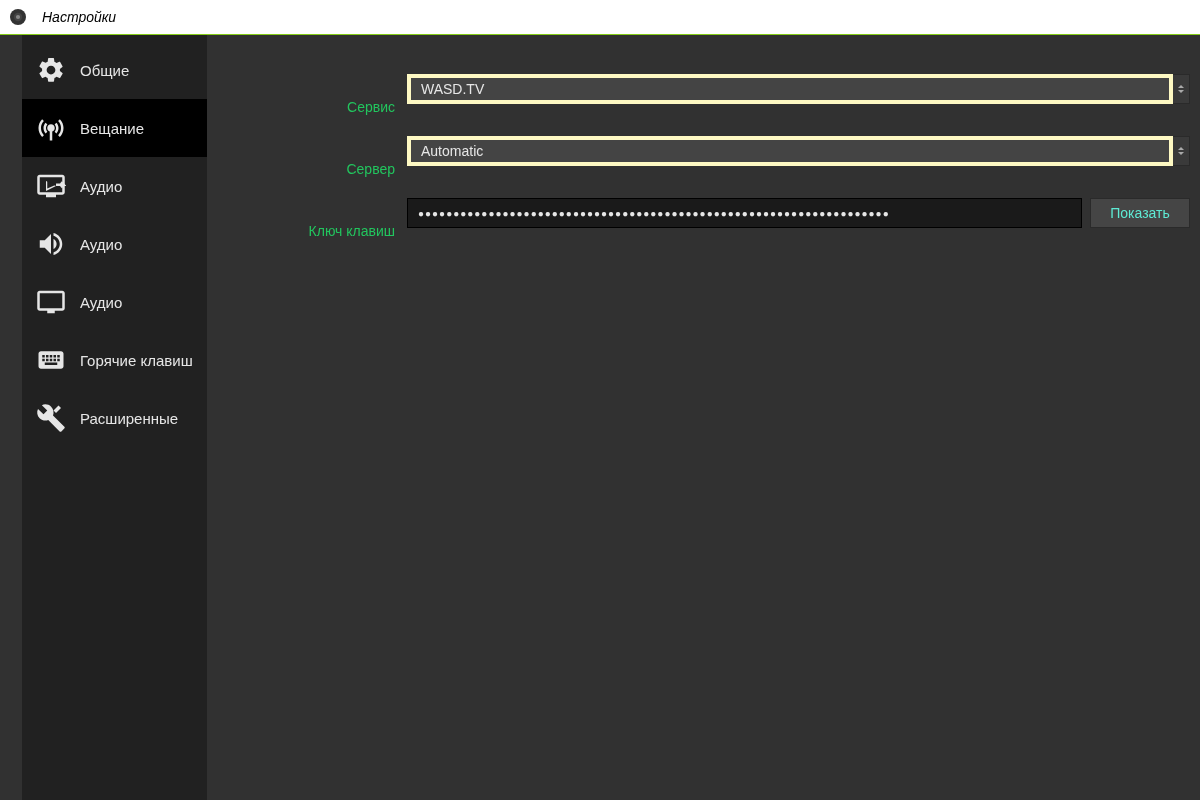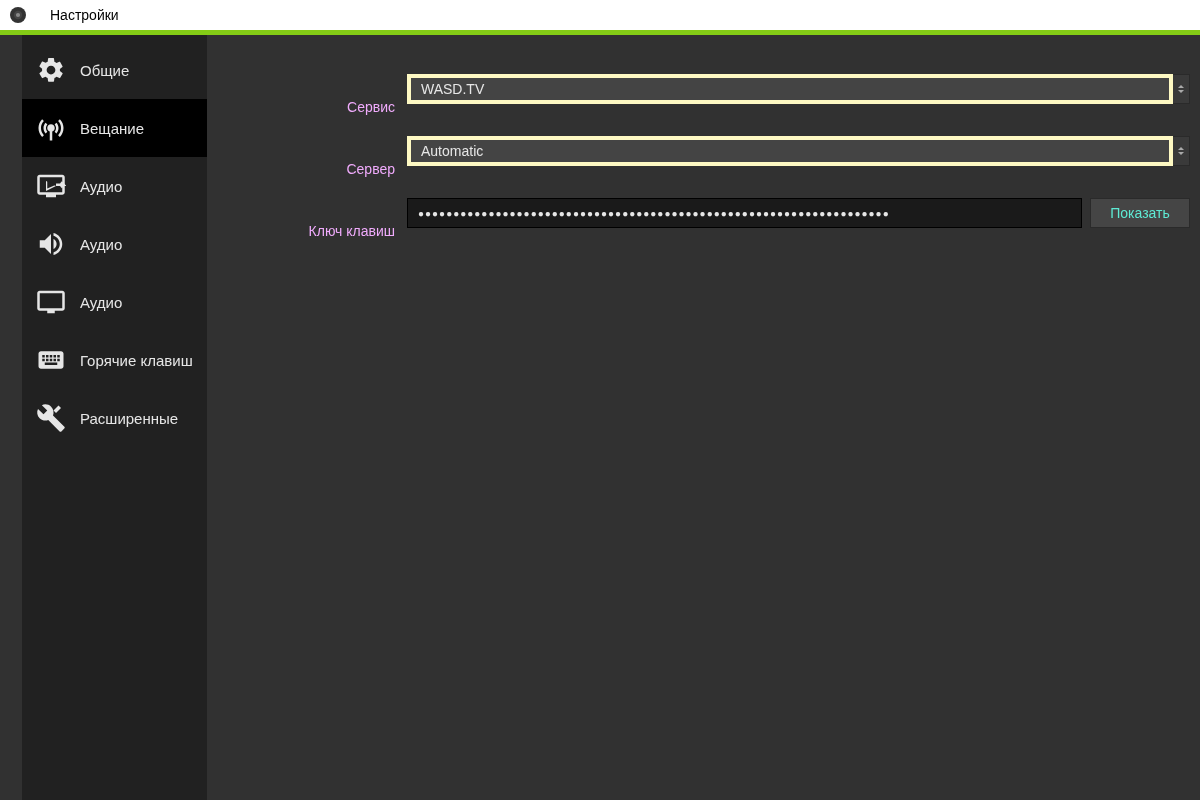--- a/index.html
+++ b/index.html
@@ -8,22 +8,23 @@
 
   
   .titlebar {
     height: 35px;
     background: #ffffff;
     color: #000;
     display: flex;
     align-items: center;
     padding: 0 10px;
     font-size: 14px;
-    gap: 24px;
-    border-bottom: 5px solid #84cc16;
+    gap: 16px;
+    border-bottom: 1px solid #84cc16;
+    font-style: italic;
   }
   .titlebar .app-icon {
     width: 16px; height: 16px;
     border-radius: 50%;
     background: #333;
     display: flex; align-items: center; justify-content: center;
   }
   .titlebar .app-icon svg { width: 10px; height: 10px; }
 
   
@@ -71,21 +72,21 @@
   }
   .form-row {
     display: flex;
     align-items: center;
     margin-bottom: 10px;
   }
   .form-label {
     width: 200px;
     text-align: right;
     padding-right: 12px;
-    color: #f0abfc;
+    color: #22c55e;
     font-size: 14px;
     margin-top: 36px;
   }
   .select {
     flex: 1;
     height: 30px;
     background: #444444;
     color: #e6e6e6;
     border: 4px solid #fef9c3;
     padding: 0 10px;

